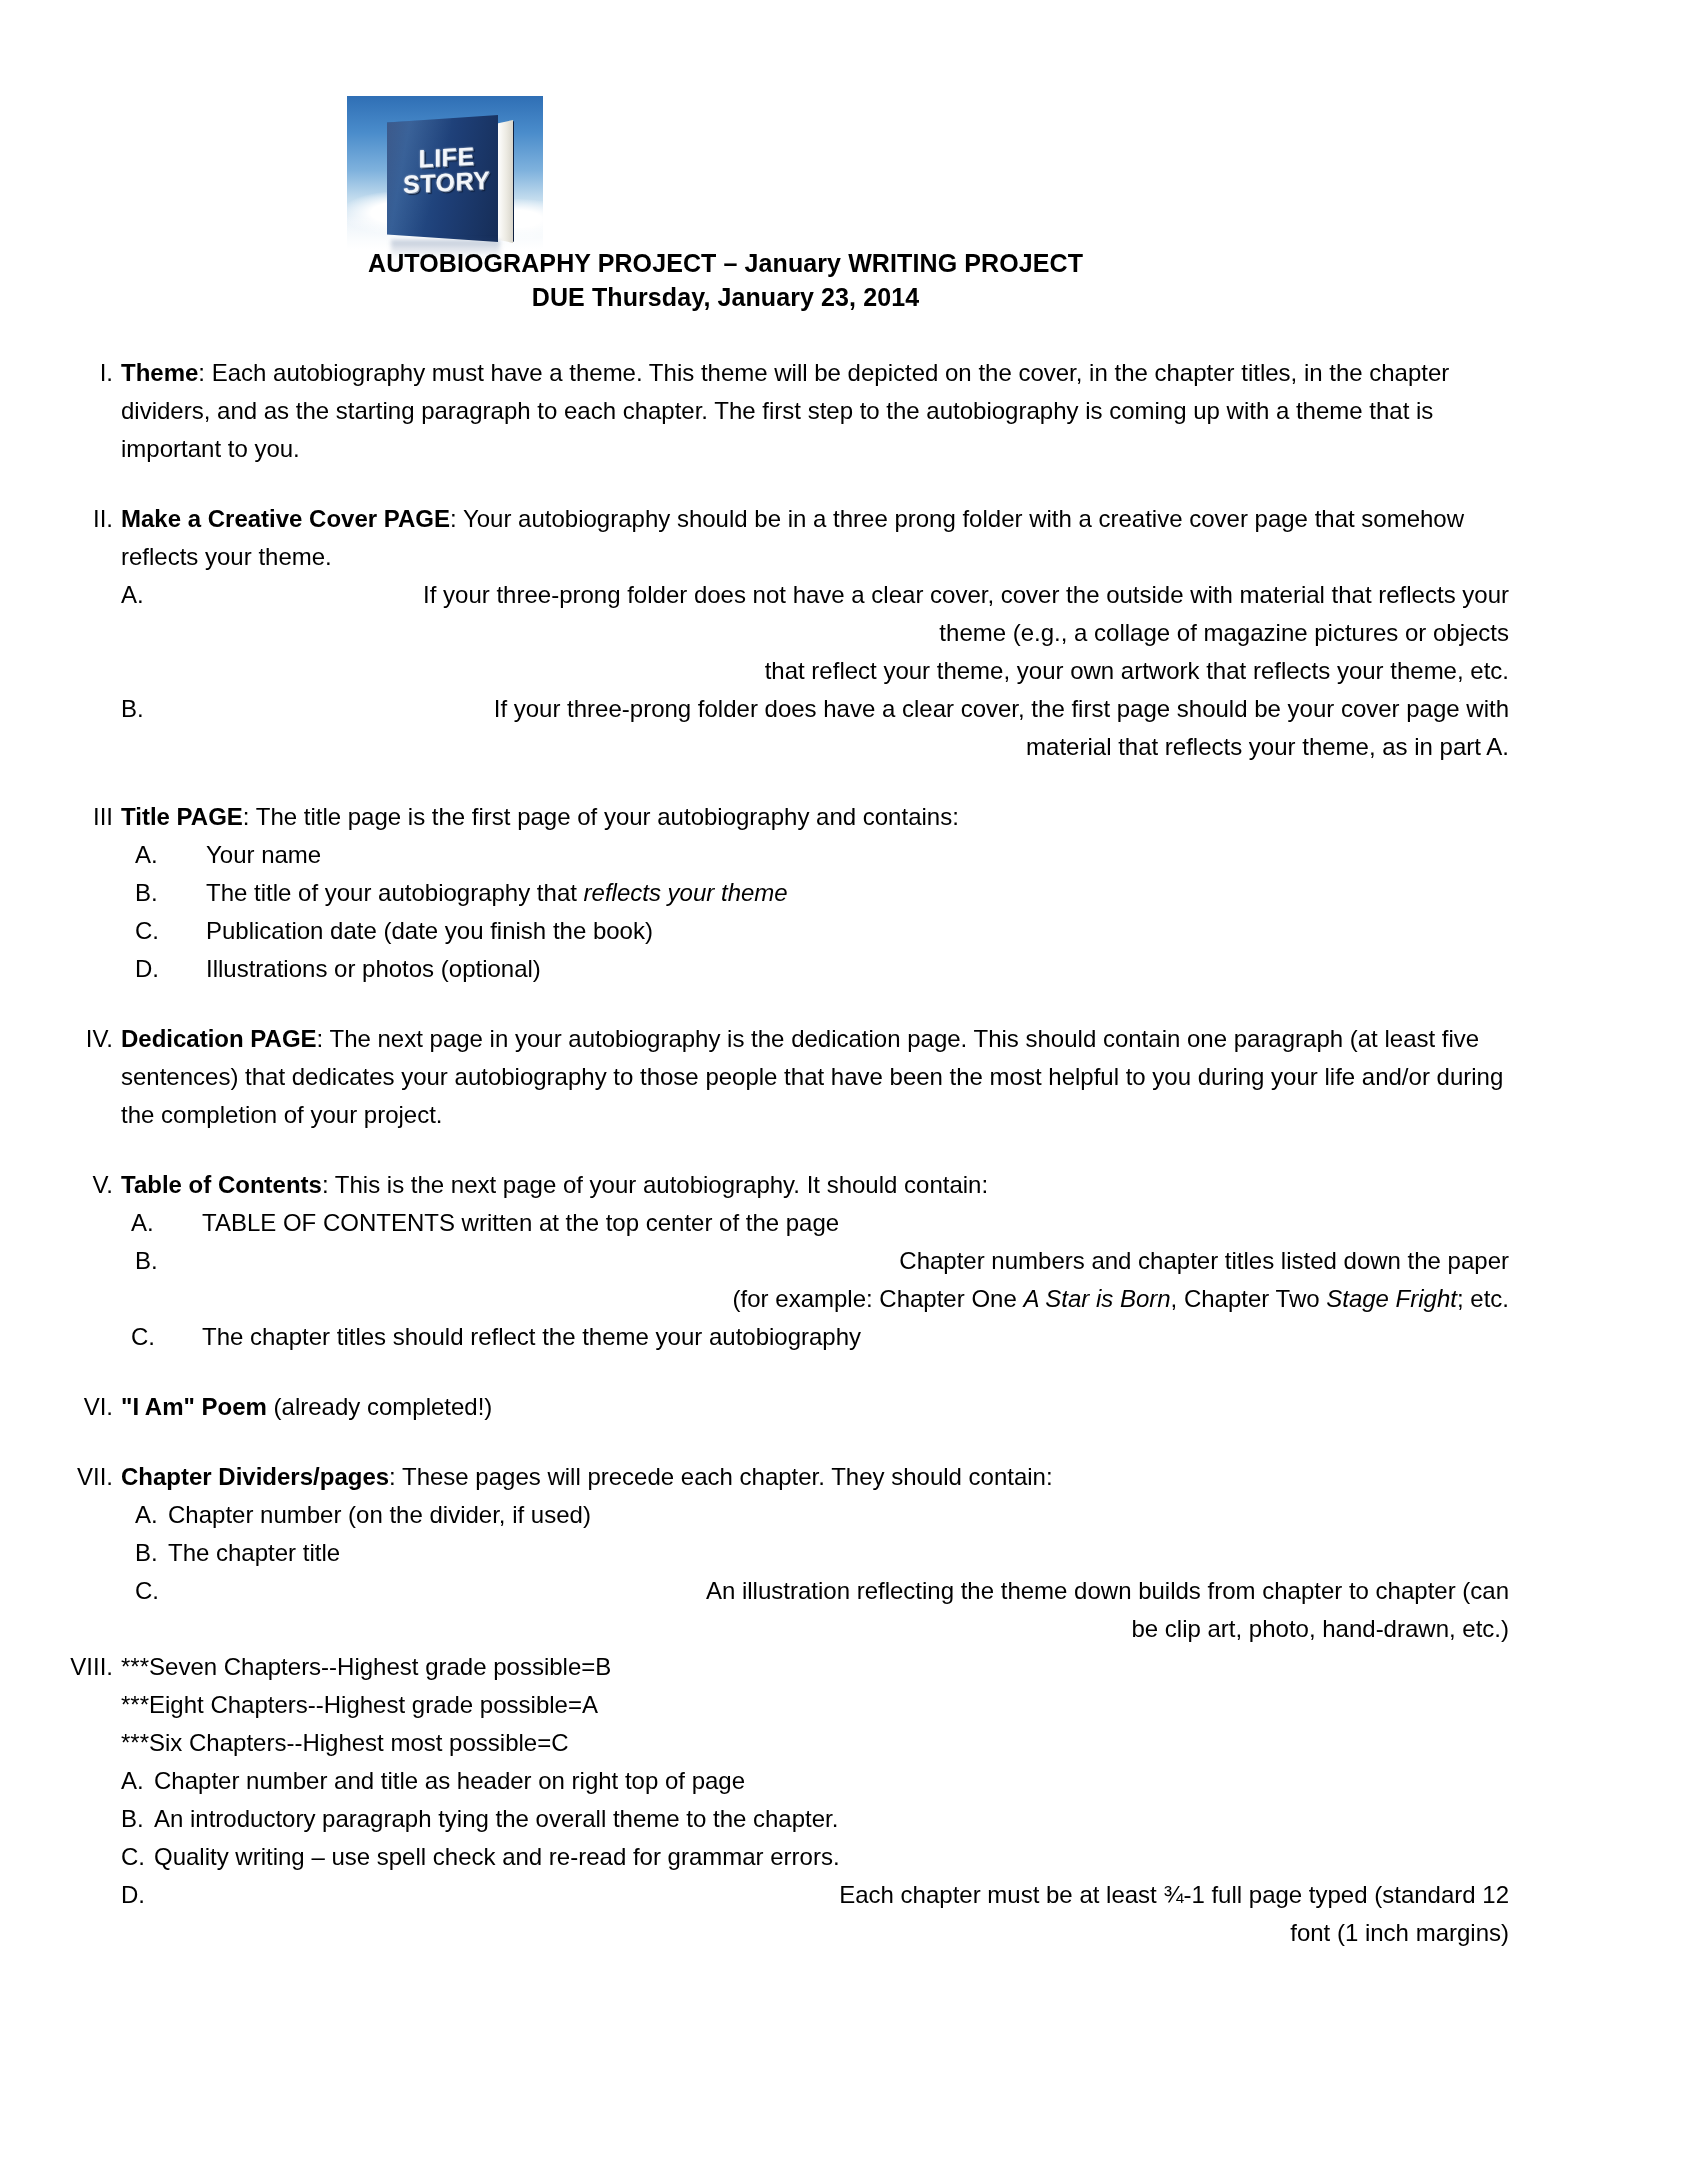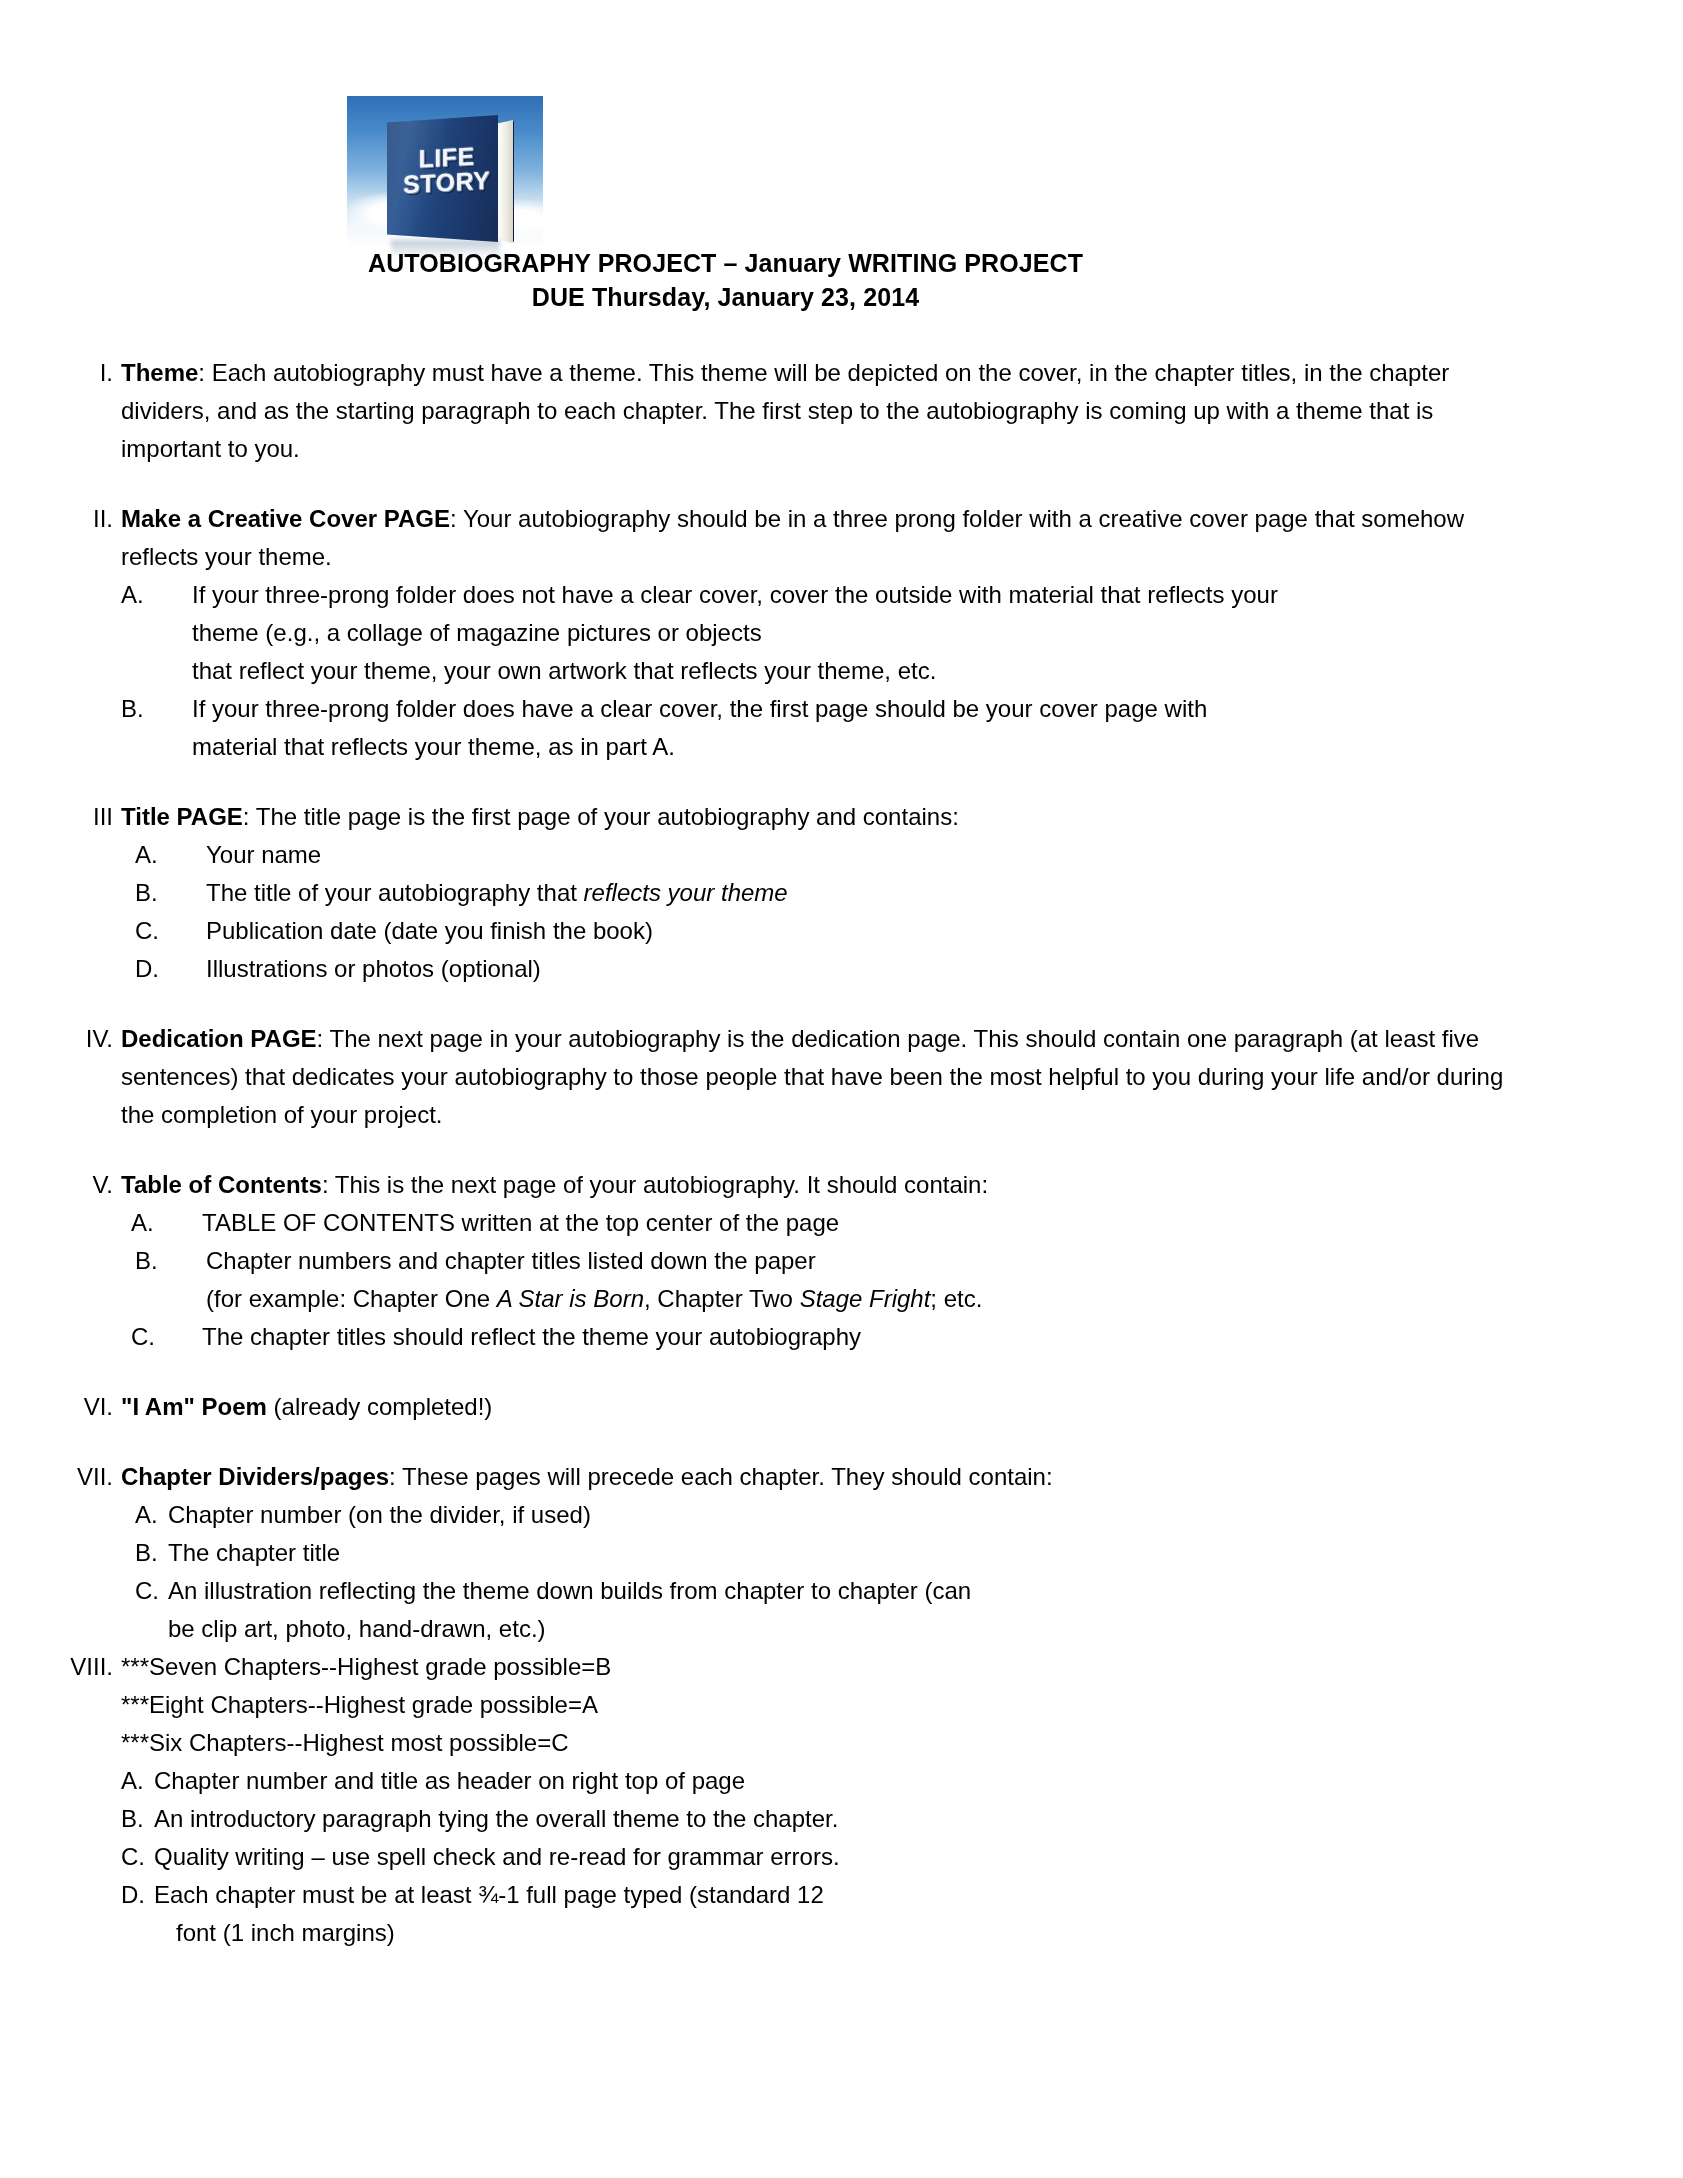--- a/index.html
+++ b/index.html
@@ -216,21 +216,21 @@
     flex: 0 0 33px;
     text-align: left;
   }
   .sub-tight .sub-text {
     flex: 1 1 auto;
   }
 
   .indent-iii { padding-left: 14px; }
   .indent-v-a { padding-left: 10px; }
   .indent-v-b { padding-left: 14px; }
-  .cont-line { display: block; }
+  .cont-line { display: block; text-align: right; }
 
   .bold { font-weight: bold; }
   .ital { font-style: italic; }
   .ital-und { font-style: italic; }
   .und { }
 
   .grade-line { display: block; }
 
   
   .vii-sub { padding-left: 14px; }

